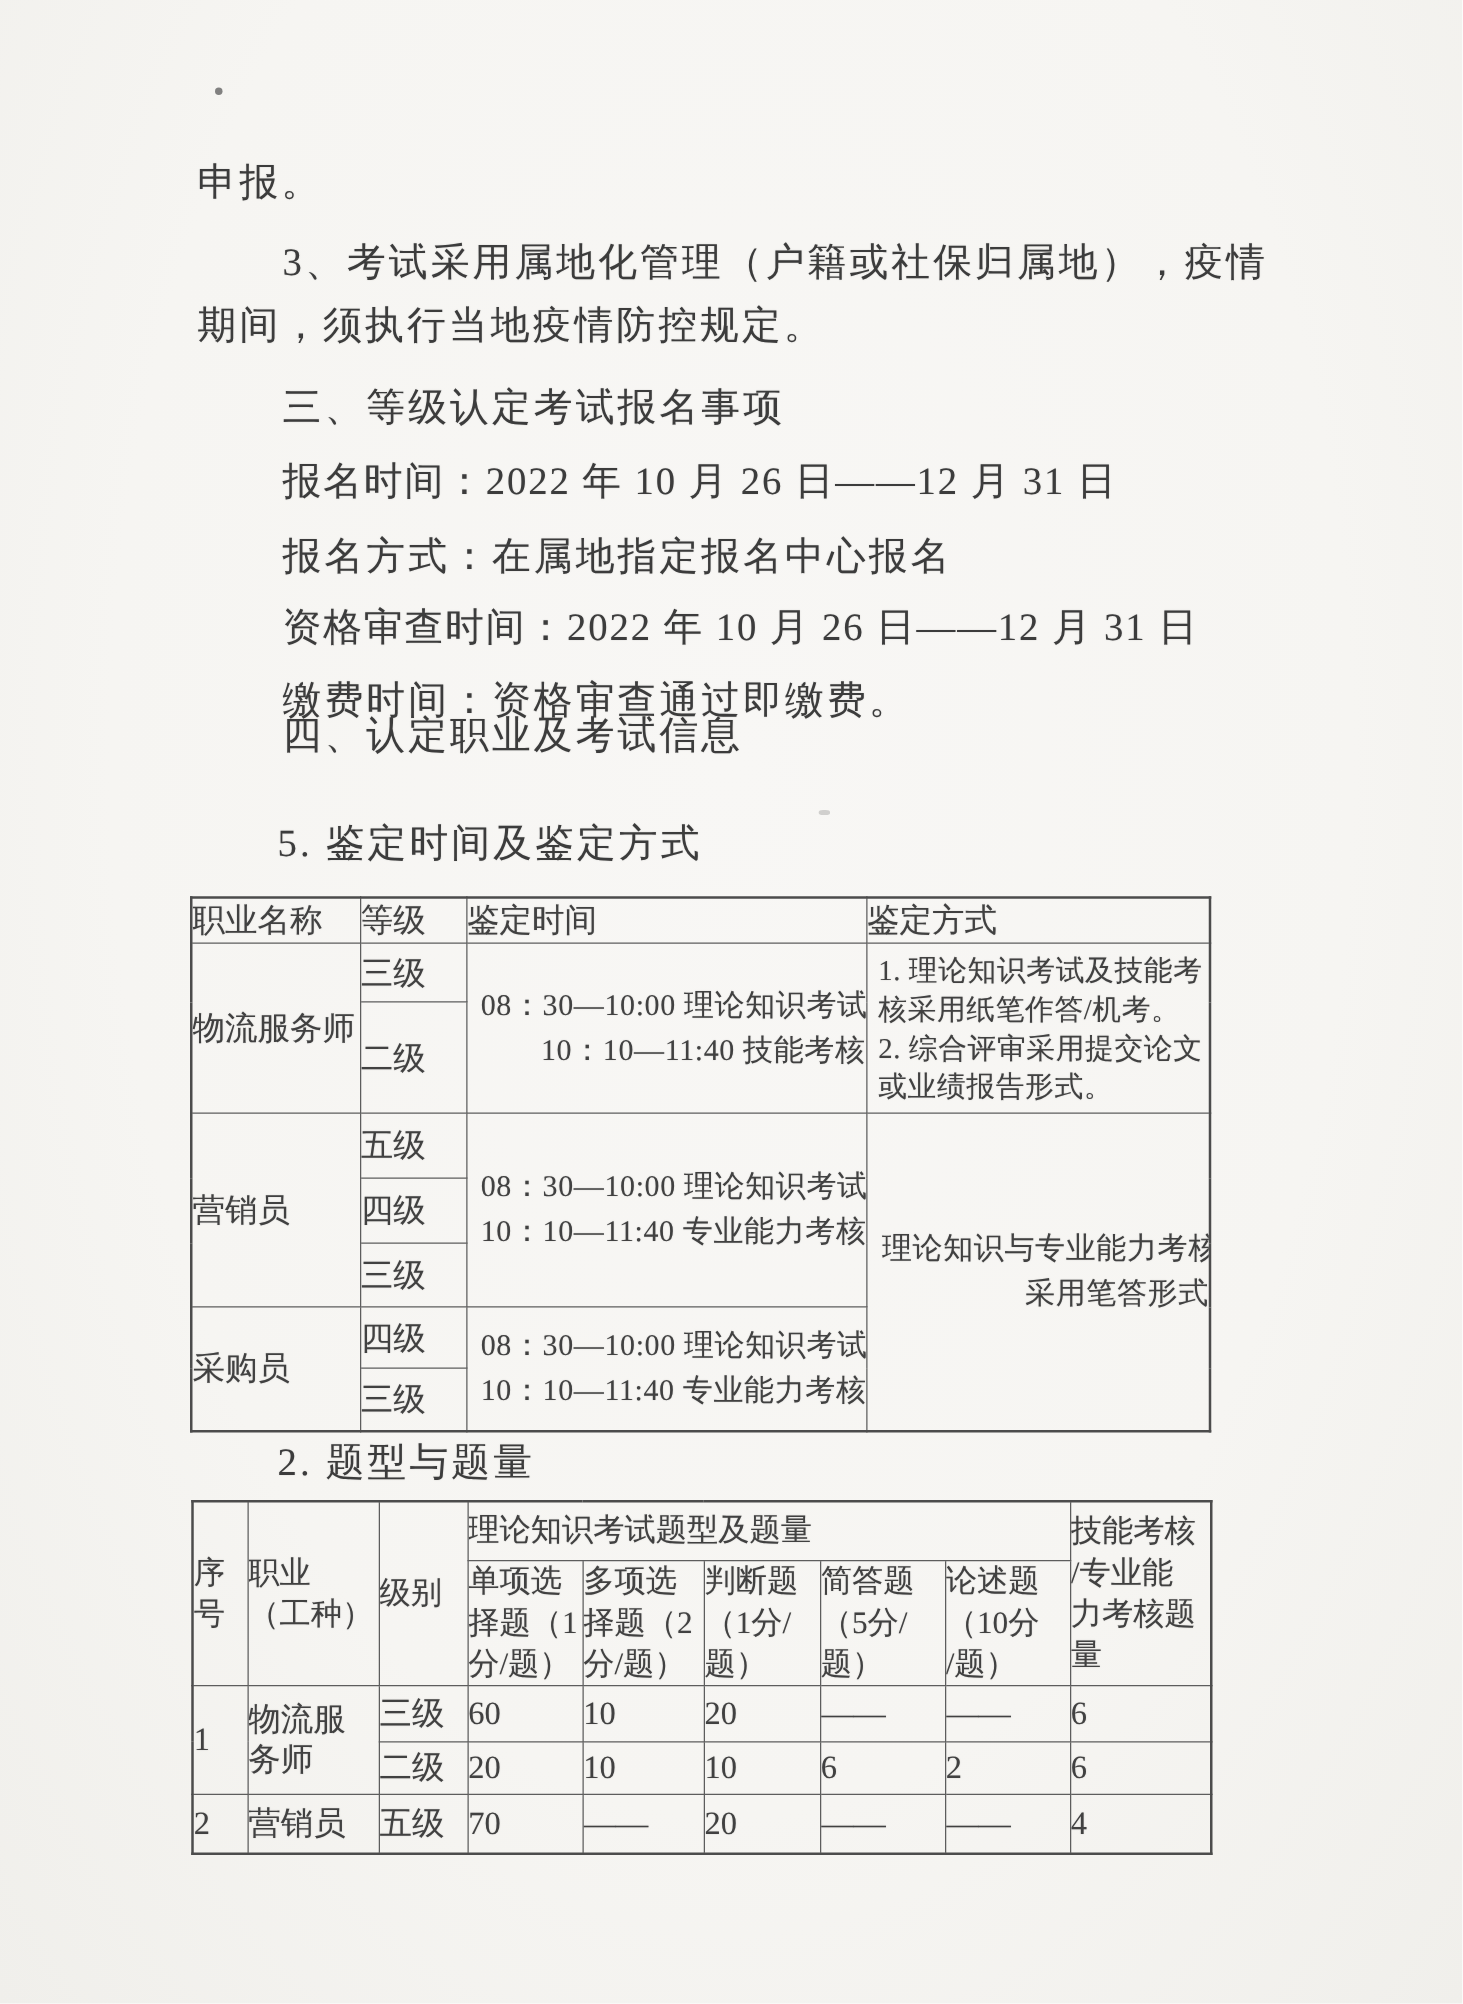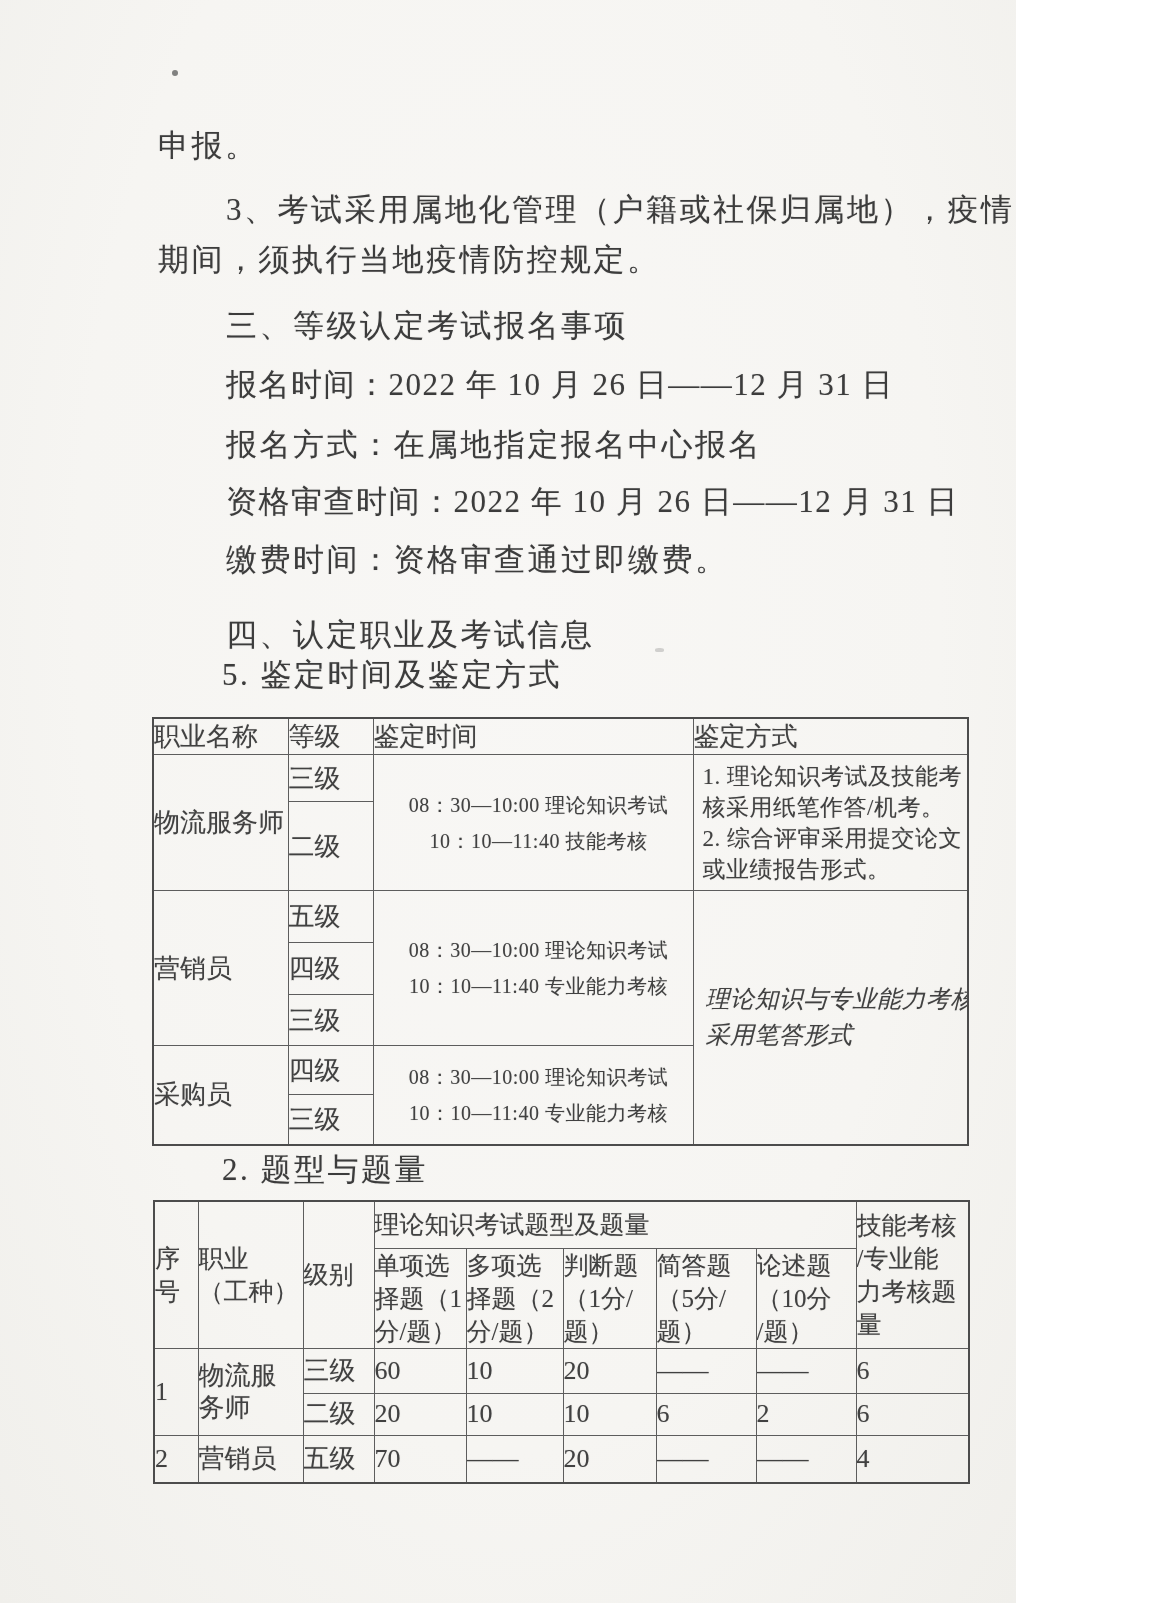--- a/index.html
+++ b/index.html
@@ -1,18 +1,18 @@
 <!DOCTYPE html>
 <html><head>
 <meta charset="utf-8">
 <style>
   html,body { margin:0; padding:0; }
   .page {
     position: relative;
-    width: 1016px;
+    width: 1170px;
     height: 1603px;
     background: radial-gradient(ellipse at 50% 38%, #f8f7f5 0%, #f6f5f2 60%, #f0efeb 100%);
     font-family: "Liberation Serif", "DejaVu Serif", serif;
     color: #3d3d3d;
     overflow: hidden;
     text-shadow: 0 0 1px rgba(90,90,90,0.35);
   }
   .pline {
     position: absolute;
     font-size: 31px;
@@ -41,43 +41,42 @@
     text-align: left;
     vertical-align: middle;
     padding: 0;
     overflow: hidden;
   }
   table.t { border: 2.5px solid #4c4c4c; }
 
   
   .t1 { left: 152px; top: 717px; width: 815px; font-size: 26px; }
   .t1 .time {
-    text-align: center;
+    text-align: right;
     padding-left: 11px;
-    font-size: 20px;
+    font-size: 24px;
     line-height: 36px;
     white-space: pre;
     letter-spacing: .5px;
   }
   .t1 .method {
     text-align: left;
     padding: 2px 2px 2px 9px;
     font-size: 23px;
     line-height: 31px;
     letter-spacing: .5px;
     word-break: break-all;
   }
   .t1 .mmethod {
-    text-align: left;
+    text-align: right;
     padding-left: 12px;
     font-size: 24px;
     line-height: 36px;
     white-space: pre;
     letter-spacing: .5px;
-    font-style: italic;
   }
 
   
   .t2 { left: 153px; top: 1200px; width: 815px; font-size: 26px; }
   .t2 th { font-size: 25px; line-height: 33px; white-space: pre; }
   .t2 td { font-size: 26px; line-height: 32px; white-space: pre; }
 </style>
 </head>
 <body>
 
@@ -89,21 +88,21 @@
   <div class="pline" style="left:158px; top:126px">申报。</div>
   <div class="pline" style="left:226px; top:190px">3、考试采用属地化管理（户籍或社保归属地），疫情</div>
   <div class="pline" style="left:158px; top:240px">期间，须执行当地疫情防控规定。</div>
 
   <div class="pline" style="left:226px; top:306px">三、等级认定考试报名事项</div>
   <div class="pline" style="left:226px; top:365px; letter-spacing:1.5px">报名时间：2022 年 10 月 26 日——12 月 31 日</div>
   <div class="pline" style="left:226px; top:425px">报名方式：在属地指定报名中心报名</div>
   <div class="pline" style="left:226px; top:482px; letter-spacing:1.5px">资格审查时间：2022 年 10 月 26 日——12 月 31 日</div>
   <div class="pline" style="left:226px; top:540px">缴费时间：资格审查通过即缴费。</div>
 
-  <div class="pline" style="left:226px; top:615px">四、认定职业及考试信息</div>
+  <div class="pline" style="left:226px; top:568px">四、认定职业及考试信息</div>
   <div class="pline" style="left:222px; top:655px">5. 鉴定时间及鉴定方式</div>
 
   <table class="t t1">
     <colgroup>
       <col style="width:135px">
         <col style="width:85px">
         <col style="width:320px">
         <col style="width:275px">
     </colgroup>
     <tbody>

